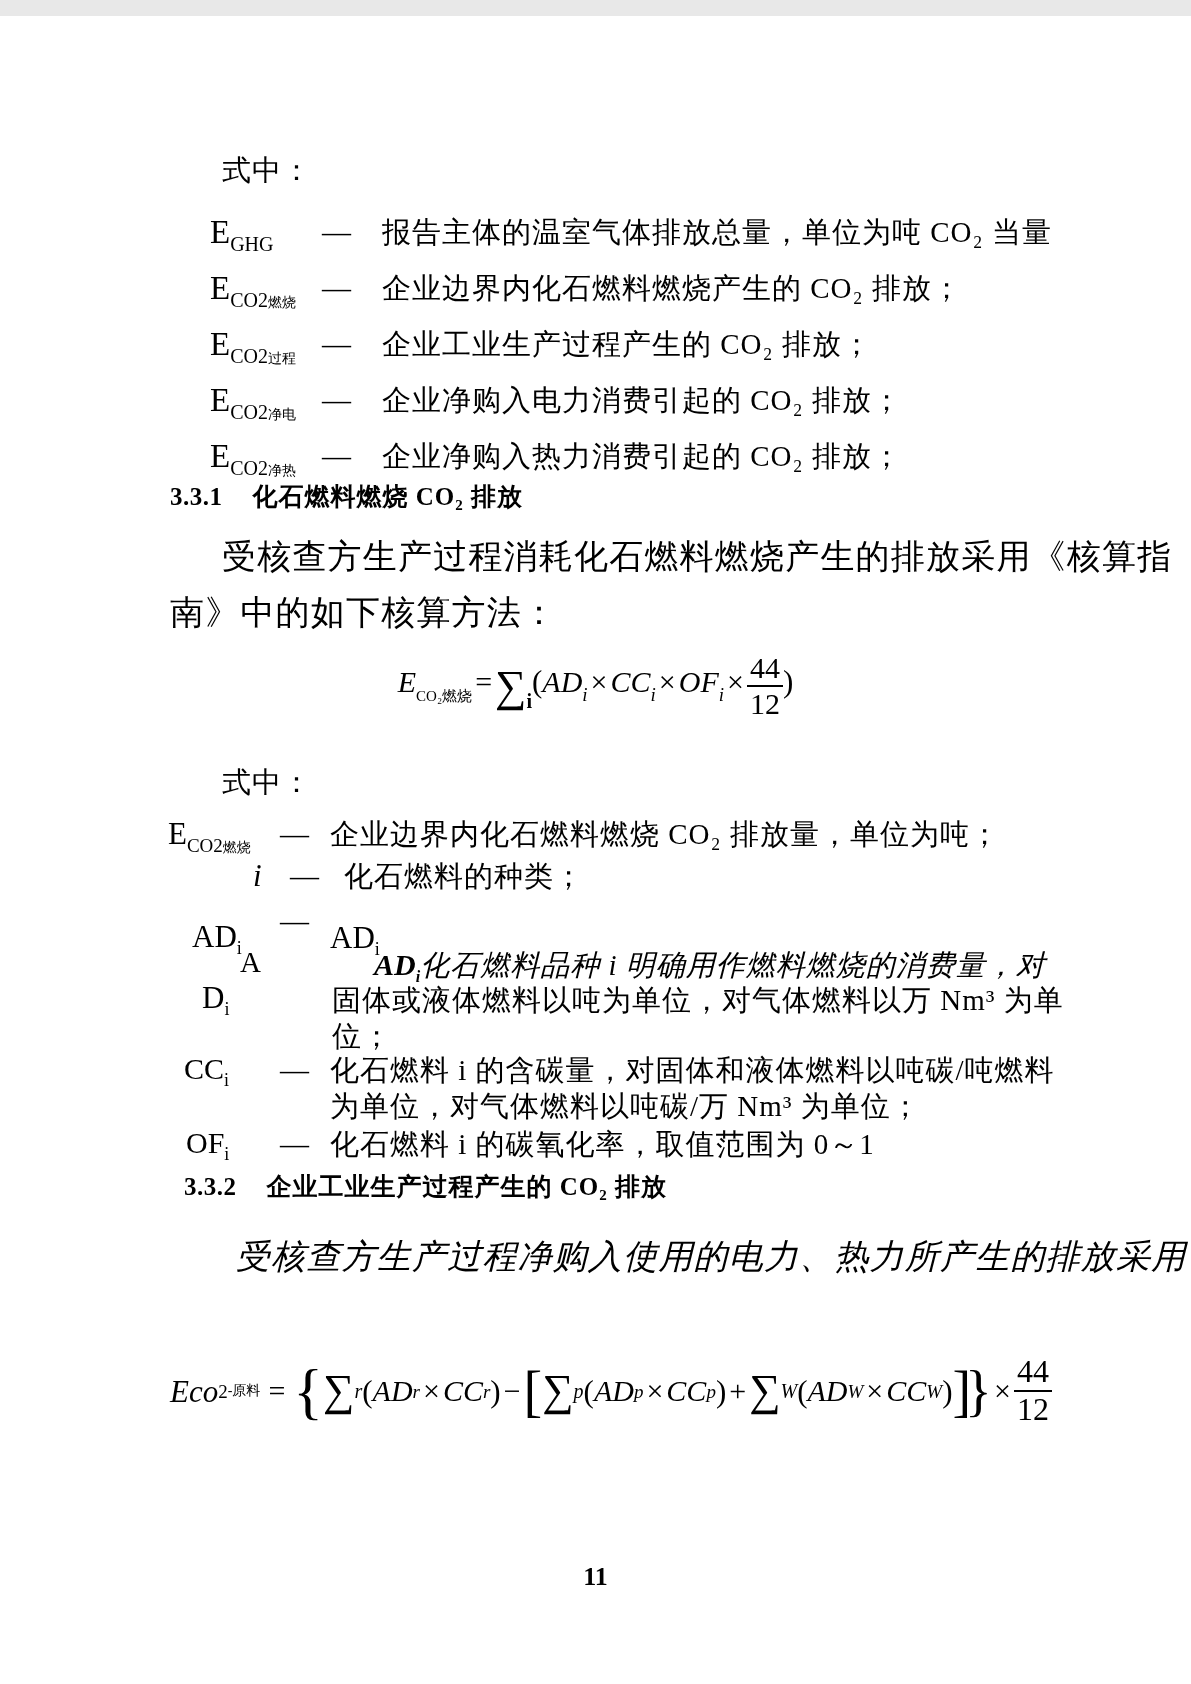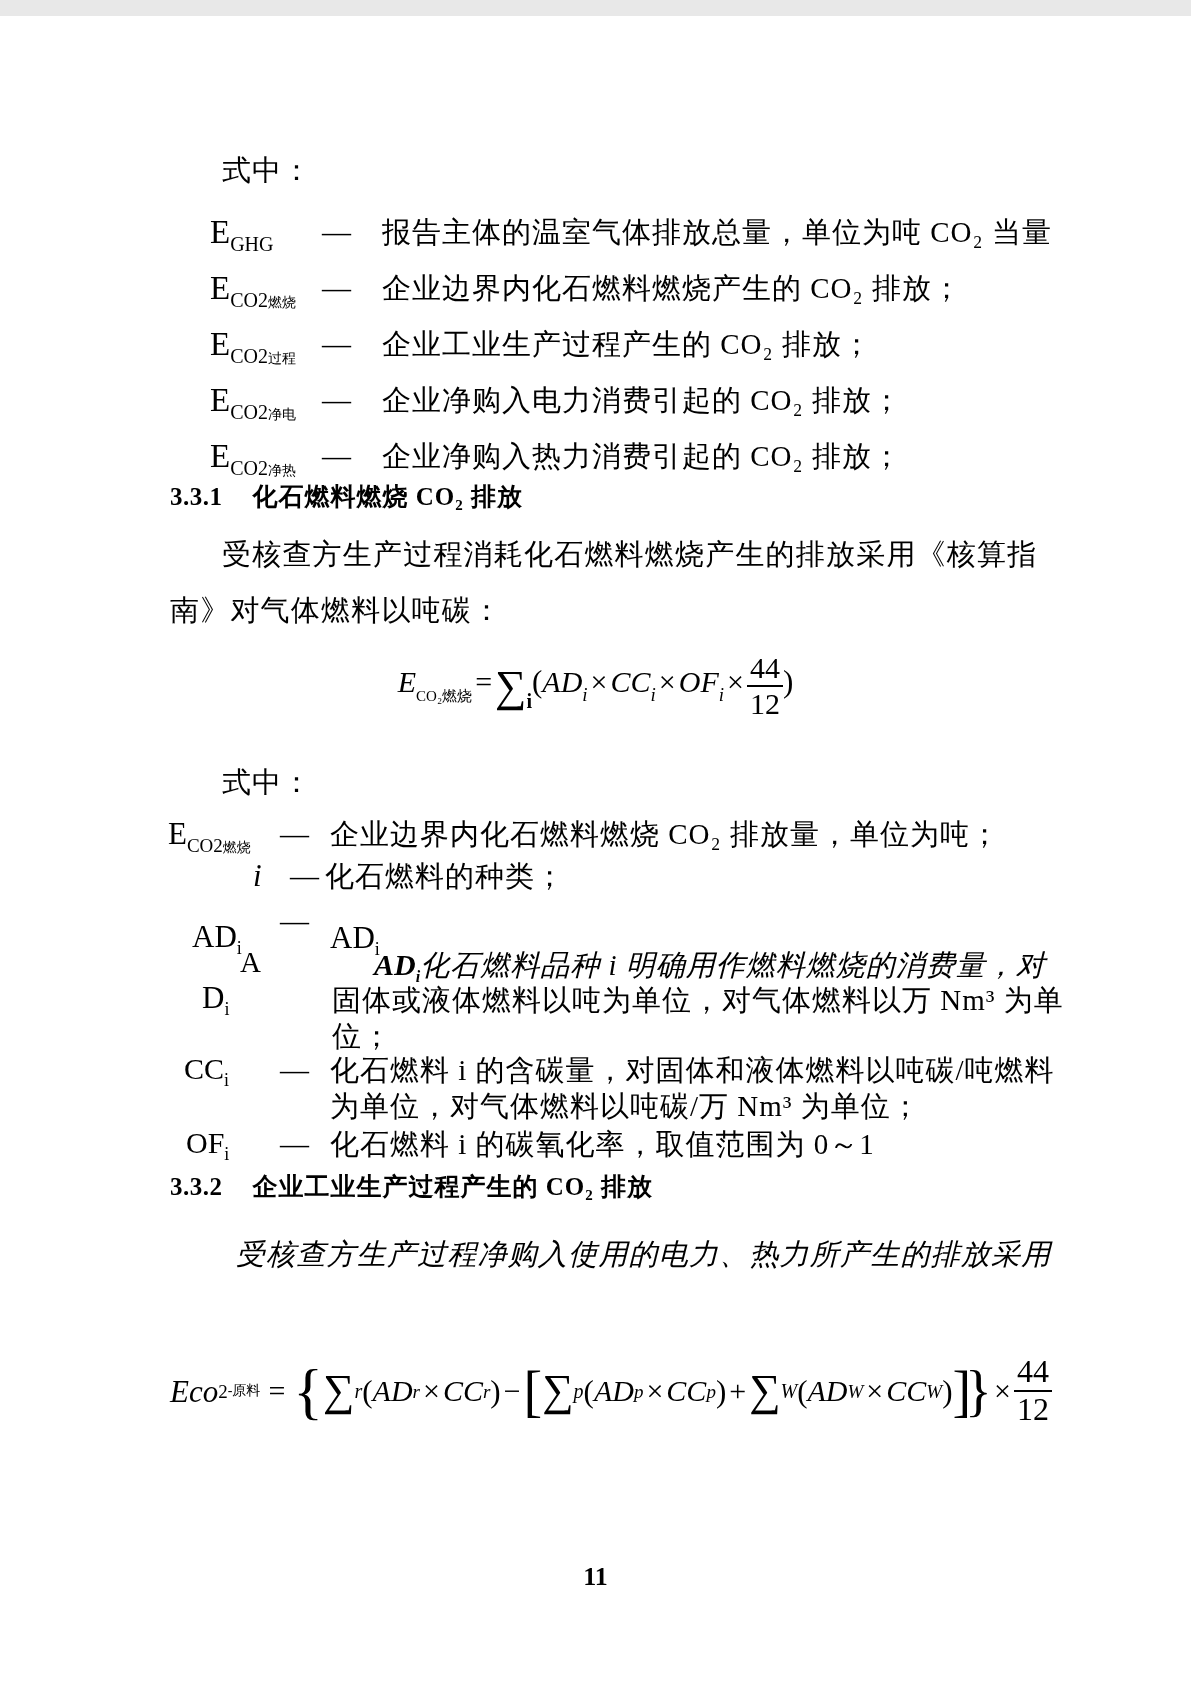--- a/index.html
+++ b/index.html
@@ -8,21 +8,21 @@
     position:relative;
     width:1191px; height:1684px;
     margin:16px auto;
     background:#ffffff;
     color:#000;
     font-family:"Liberation Serif","DejaVu Serif",serif;
     overflow:hidden;
   }
   .abs { position:absolute; line-height:1; white-space:nowrap; }
   .cn  { font-size:29px; letter-spacing:1px; }
-  .cn-just { font-size:29px; letter-spacing:1.2px; }
+  .cn-just { font-size:34px; letter-spacing:1.2px; }
 
   
   .def1 { left:210px; width:880px; }
   .def1 .lab  { position:absolute; left:0; top:0; font-size:33px; }
   .def1 .lab .s1 { font-size:20px; vertical-align:-8px; letter-spacing:0; }
   .def1 .lab .s2 { font-size:14px; vertical-align:-8px; letter-spacing:0; }
   .def1 .dsh  { position:absolute; left:112px; top:2px; font-size:29px; }
   .def1 .txt  { position:absolute; left:172px; top:2px; }
 
   
@@ -97,37 +97,37 @@
     <span class="lab"><span>E</span><span class="s1">CO2</span><span class="s2">净热</span></span>
     <span class="dsh">—</span>
     <span class="txt cn">企业净购入热力消费引起的 CO₂ 排放；</span>
   </div>
 
   <div class="abs hding" style="left:170px; top:468px;">
     <span class="hnum">3.3.1</span><span>化石燃料燃烧 CO₂ 排放</span>
   </div>
 
   <div class="abs cn-just" style="left:222px; top:524px;">受核查方生产过程消耗化石燃料燃烧产生的排放采用《核算指</div>
-  <div class="abs cn-just" style="left:170px; top:580px;">南》对气体燃料以吨碳：</div>
+  <div class="abs cn-just" style="left:170px; top:580px;">南》中的如下核算方法：</div>
 
   <div class="abs formula" style="left:0; top:636px; width:1191px; text-align:center; ">
     <span class="var">E</span><span class="fsub-cn">CO₂燃烧</span><span class="op">=</span><span class="sigma">∑</span><span class="sigsub">i</span><span class="paren">(</span><span class="var">AD</span><span class="fsub">i</span><span class="op">×</span><span class="var">CC</span><span class="fsub">i</span><span class="op">×</span><span class="var">OF</span><span class="fsub">i</span><span class="op">×</span><span class="frac"><span class="fnum">44</span><span class="fden">12</span></span><span class="paren">)</span>
   </div>
 
   <div class="abs cn" style="left:222px; top:752px;">式中：</div>
 
   <div class="abs row2" style="top:802px;">
     <span class="lab"><span>E</span><span class="s1">CO2</span><span class="s2">燃烧</span></span>
     <span class="dsh">—</span>
     <span class="txt cn">企业边界内化石燃料燃烧 CO₂ 排放量，单位为吨；</span>
   </div>
   <div class="abs row2" style="top:844px;">
     <span class="lab ivar" style="left:85px;">i</span>
     <span class="dsh" style="left:122px;">—</span>
-    <span class="txt cn" style="left:157px;">化石燃料的种类；</span>
+    <span class="txt cn" style="left:176px;">化石燃料的种类；</span>
   </div>
 
   <div class="abs adblock" style="top:888px;">
     <span class="a-l1"><span>AD</span><span class="subi">i</span></span>
     <span class="a-A">A</span>
     <span class="a-d">—</span>
     <span class="a-m"><span>AD</span><span class="subi">i</span></span>
     <span class="a-t1 cn"><span class="adbold">AD</span><span class="subi adbold" style="font-size:16px;">i</span><span>化石燃料品种 i 明确用作燃料燃烧的消费量，对</span></span>
     <span class="a-t2 cn">固体或液体燃料以吨为单位，对气体燃料以万 Nm³ 为单</span>
     <span class="a-t3 cn">位；</span>
@@ -140,21 +140,21 @@
     <span class="txt cn" style="left:160px;">化石燃料 i 的含碳量，对固体和液体燃料以吨碳/吨燃料</span>
     <span class="txt cn" style="left:160px; top:38px;">为单位，对气体燃料以吨碳/万 Nm³ 为单位；</span>
   </div>
 
   <div class="abs row2" style="left:170px; top:1112px;">
     <span class="lab" style="left:16px; font-size:30px;"><span>OF</span><span class="subi">i</span></span>
     <span class="dsh" style="left:110px;">—</span>
     <span class="txt cn" style="left:160px;">化石燃料 i 的碳氧化率，取值范围为 0～1</span>
   </div>
 
-  <div class="abs hding" style="left:170px; top:1158px;text-align:center;">
+  <div class="abs hding" style="left:184px; top:1158px;text-align:center;">
     <span class="hnum">3.3.2</span><span>企业工业生产过程产生的 CO₂ 排放</span>
   </div>
 
   <div class="abs cn-just" style="left:236px; top:1224px;font-style:italic;">受核查方生产过程净购入使用的电力、热力所产生的排放采用</div>
 
   <div class="abs formula" style="left:170px; top:1332px; width:880px; height:86px; display:flex; align-items:center;">
     <span class="var" style="font-size:31px;">Eco</span>
       <span class="fsub" style="font-style:normal;">2</span>
       <span class="fsub-cn" style="font-size:14px;">-原料</span>
       <span class="op" style="padding:0 8px;">=</span>

